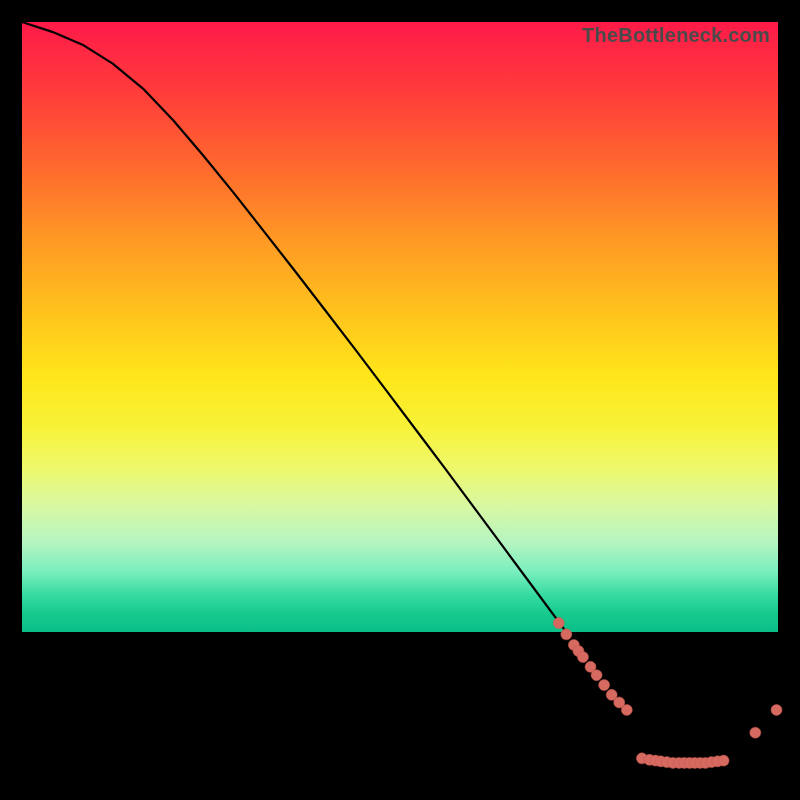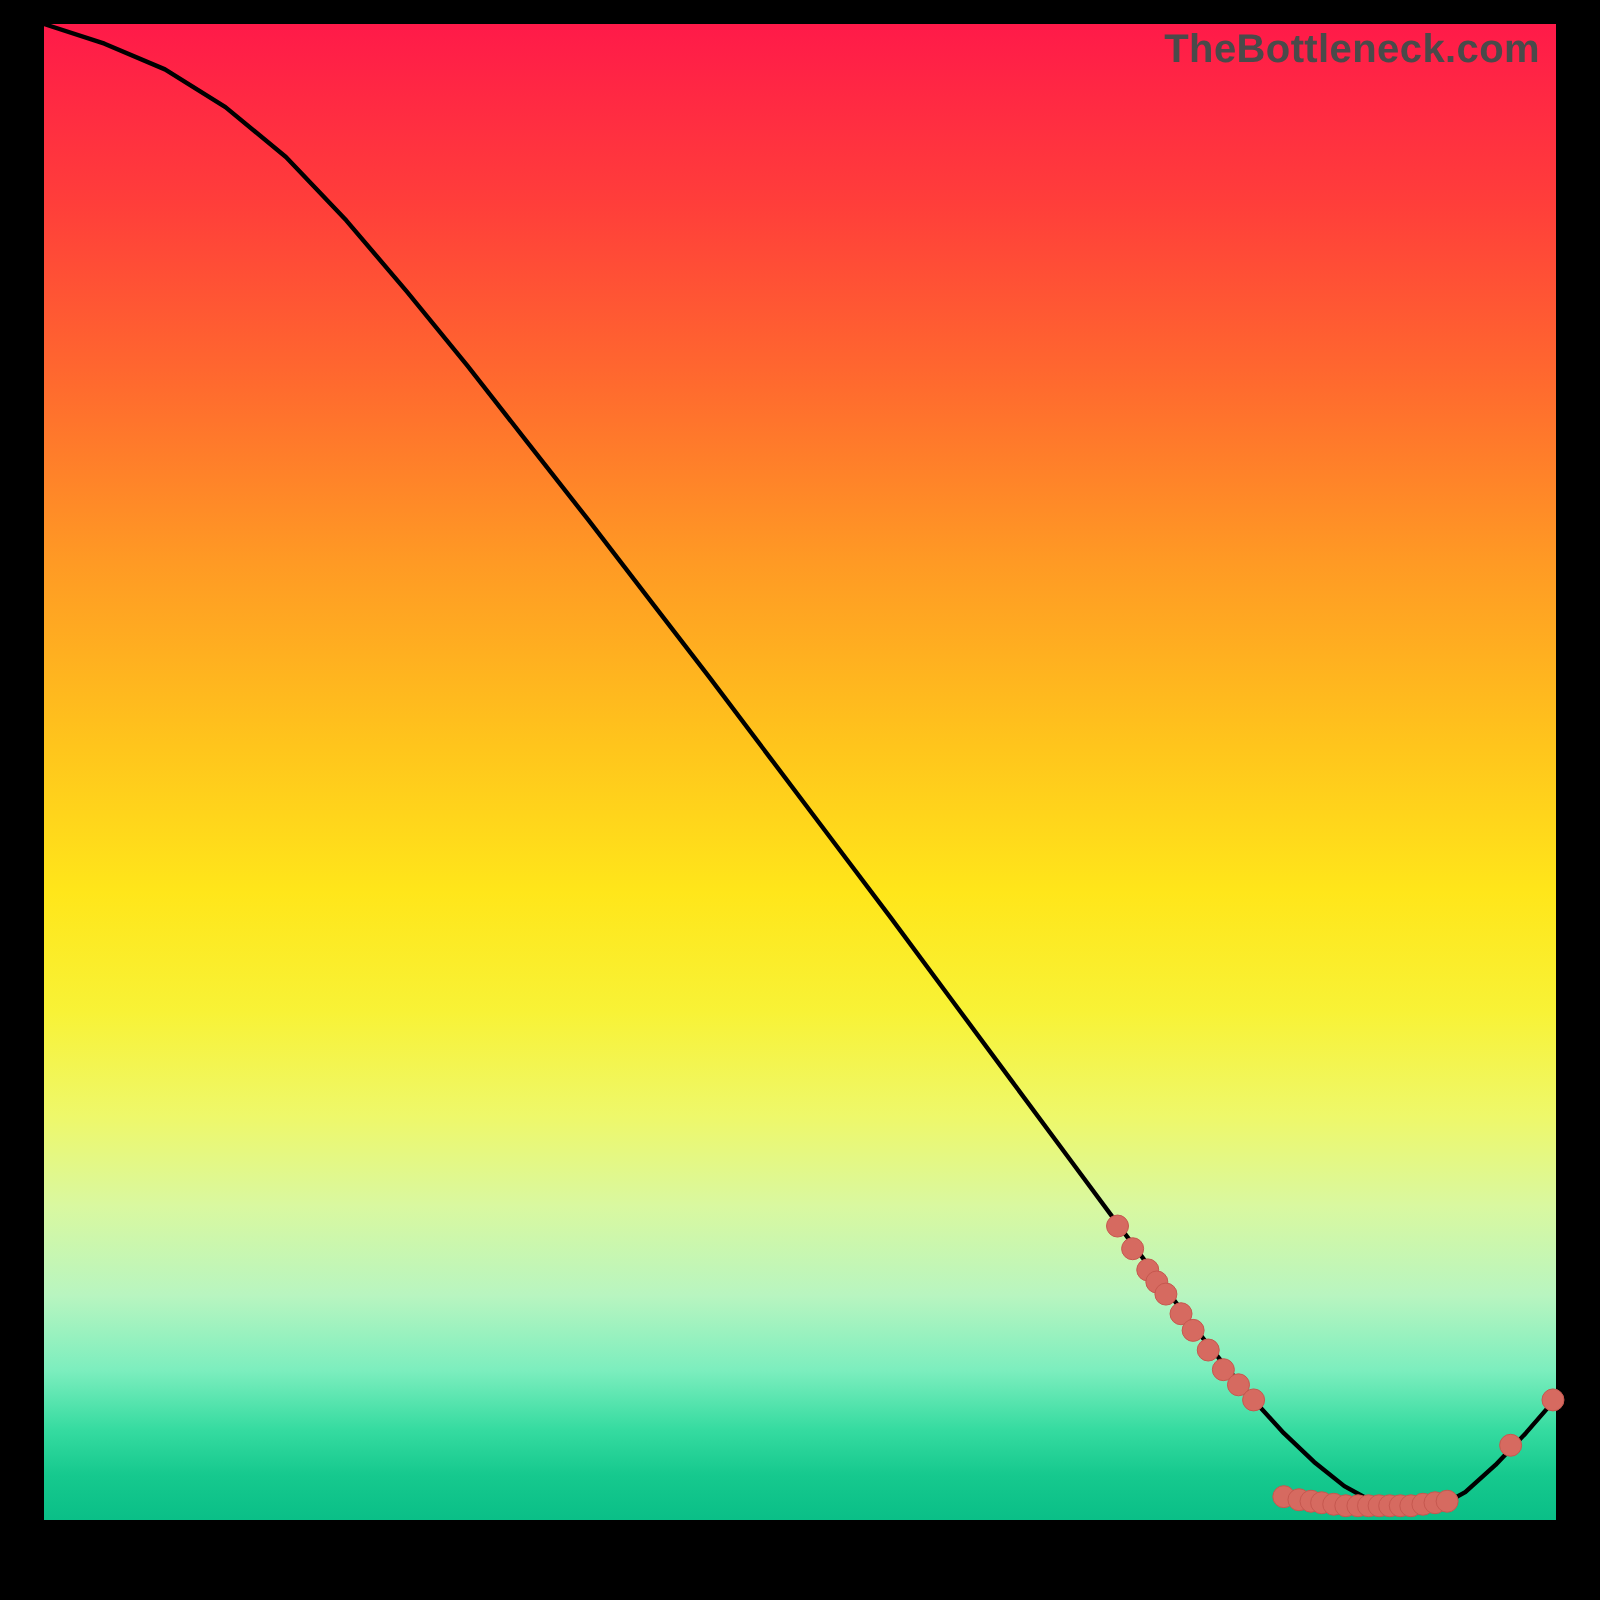--- a/index.html
+++ b/index.html
@@ -6,23 +6,23 @@
   html, body { width: 800px; height: 800px; background: #000; overflow: hidden; font-family: Arial, Helvetica, sans-serif; }
   .frame {
     position: relative;
     width: 800px;
     height: 800px;
     background: #000;
   }
   .plot {
     position: absolute;
     left: 22px;
-    top: 12px;
+    top: 22px;
     width: 756px;
-    height: 748px;
+    height: 610px;
     background: linear-gradient(
       to bottom,
       #ff1a49 0%,
       #ff3e3a 12%,
       #ff6a2e 24%,
       #ff9a24 36%,
       #ffc41c 48%,
       #ffe61a 58%,
       #f8f236 66%,
       #eef86a 73%,

